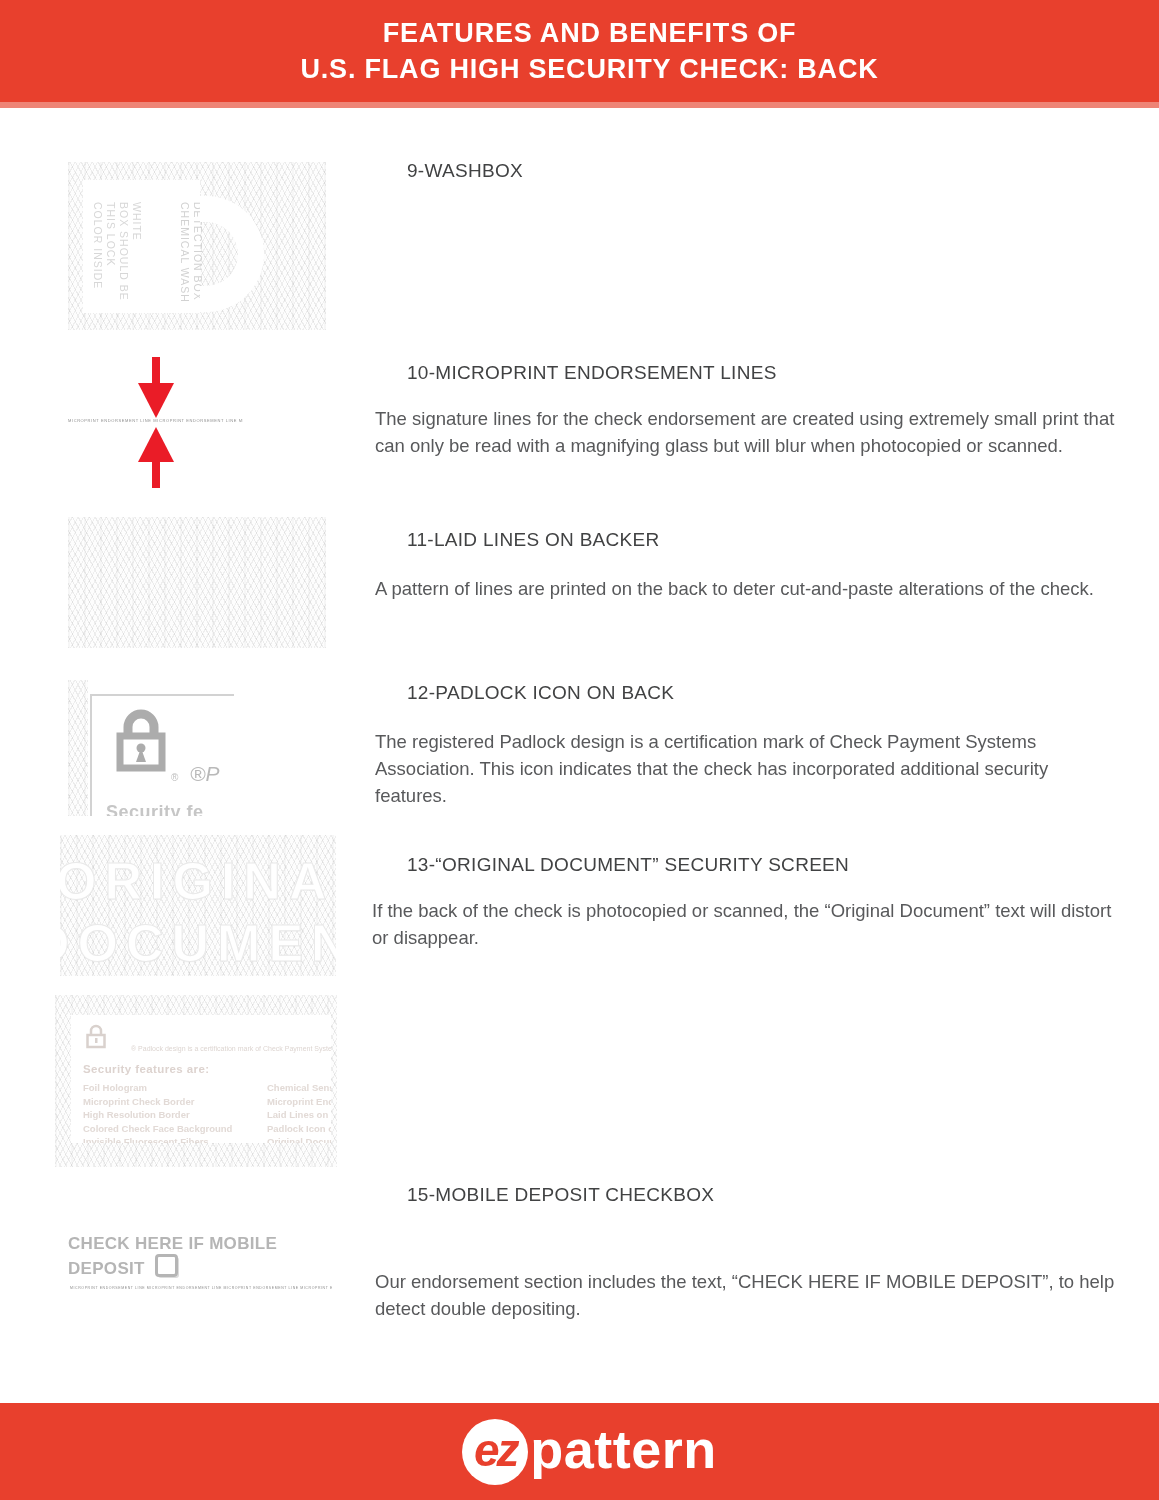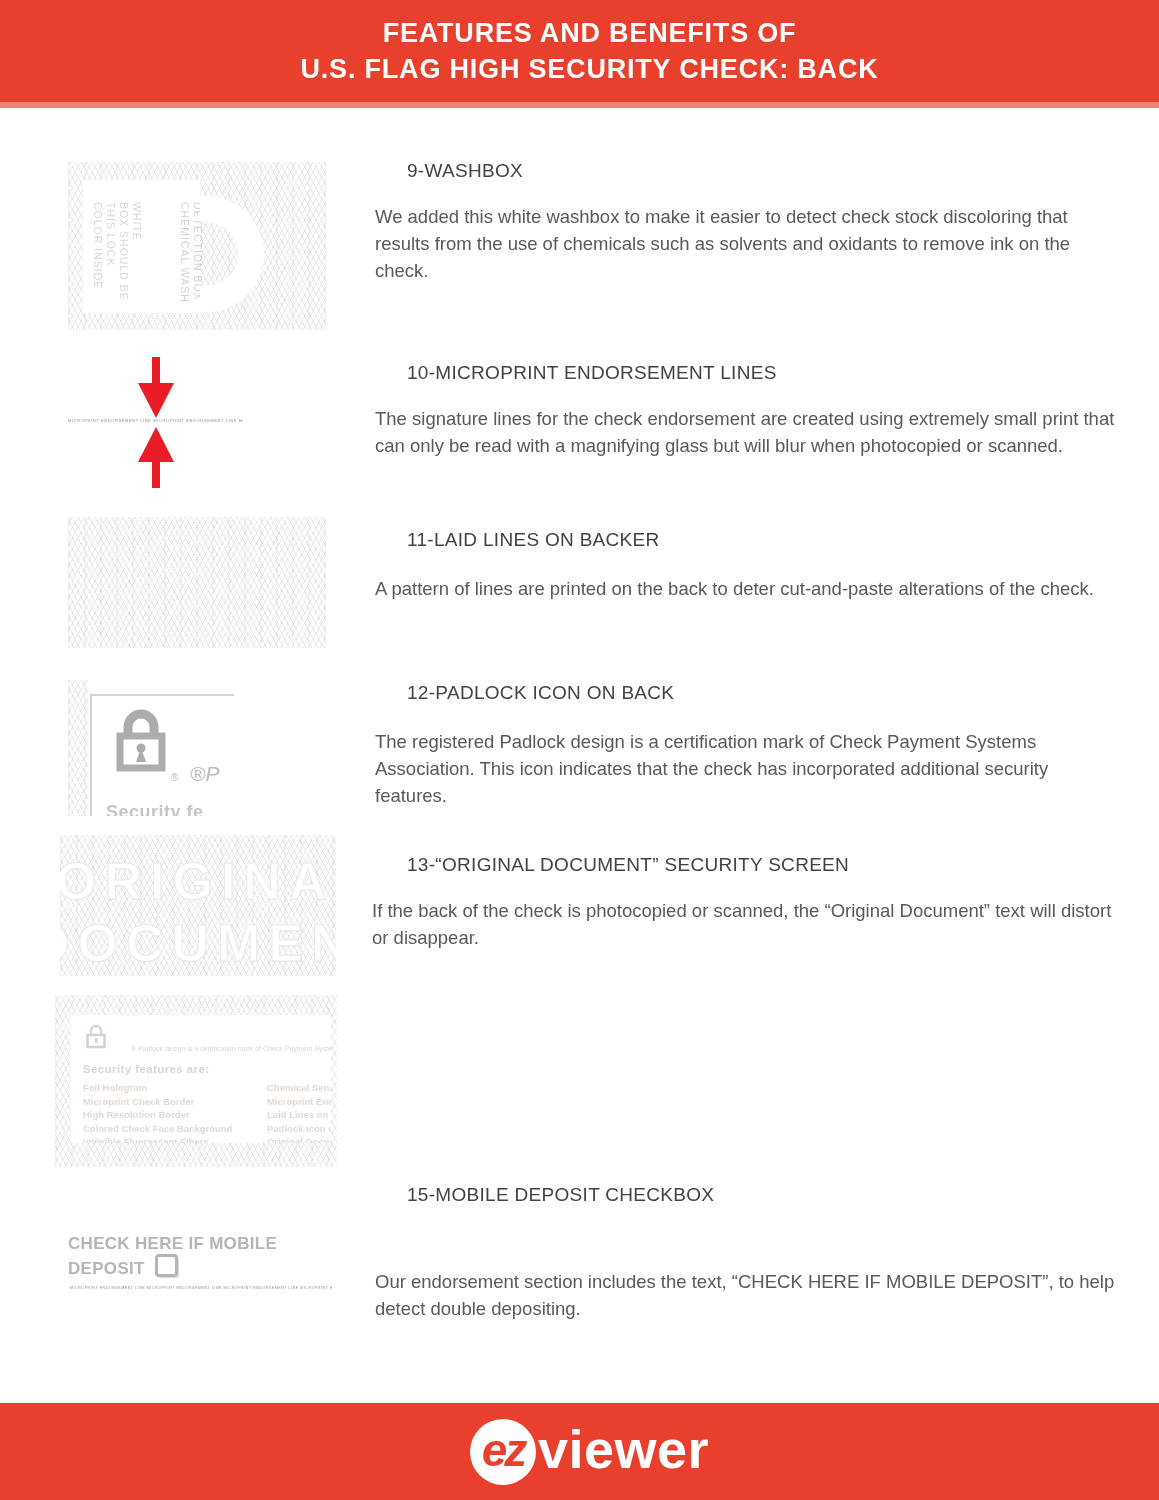--- a/index.html
+++ b/index.html
@@ -78,21 +78,20 @@
   <div class="fig pattern" style="left:68px;top:162px;width:258px;height:168px;">
     <div class="wash-rect">
       <div class="vtext" style="left:8px;top:22px;">COLOR INSIDE THIS LOCK
 BOX SHOULD BE WHITE</div>
     </div>
     <div class="vtext" style="left:110px;top:40px;color:#d2d2d2;">CHEMICAL WASH
 DETECTION BOX</div>
     <div class="wash-shackle"></div>
   </div>
   <div class="sec-h" style="top:160px;">9-WASHBOX</div>
-  <div class="sec-b" style="top:203px;">We added this white washbox to make it easier to detect check stock discoloring that results from the use of chemicals such as solvents and oxidants to remove ink on the check.</div>
 
   <div class="fig" style="left:68px;top:355px;width:175px;height:135px;">
     <svg width="40" height="62" style="position:absolute;left:68px;top:2px;">
       <rect x="16" y="0" width="8" height="32" fill="#EA1C27"></rect>
       <polygon points="2,26 38,26 20,61" fill="#EA1C27"></polygon>
     </svg>
     <div class="microline" style="left:0;top:63px;width:175px;">MICROPRINT ENDORSEMENT LINE  MICROPRINT ENDORSEMENT LINE  MICROPRINT ENDORSEMENT LINE  MICROPRINT</div>
     <svg width="40" height="62" style="position:absolute;left:68px;top:71px;">
       <polygon points="2,36 38,36 20,1" fill="#EA1C27"></polygon>
       <rect x="16" y="30" width="8" height="32" fill="#EA1C27"></rect>
@@ -159,17 +158,17 @@
     <div class="microline" style="left:2px;top:52px;width:262px;font-size:3.5px;">MICROPRINT ENDORSEMENT LINE  MICROPRINT ENDORSEMENT LINE  MICROPRINT ENDORSEMENT LINE  MICROPRINT ENDORSEMENT LINE  MICROPRINT ENDORSEMENT LINE</div>
   </div>
   <div class="sec-h" style="top:1184px;">15-MOBILE DEPOSIT CHECKBOX</div>
   <div class="sec-b" style="top:1268px;">Our endorsement section includes the text, “CHECK HERE IF MOBILE DEPOSIT”, to help detect double depositing.</div>
 
   <div class="band footer">
     <div class="logo">
       <div class="logo-circle">
         <span class="ez">ez</span>
       </div>
-      <span class="logo-word">viewer</span>
+      <span class="logo-word">pattern</span>
     </div>
   </div>
 
 </div>
 
 </body></html>

